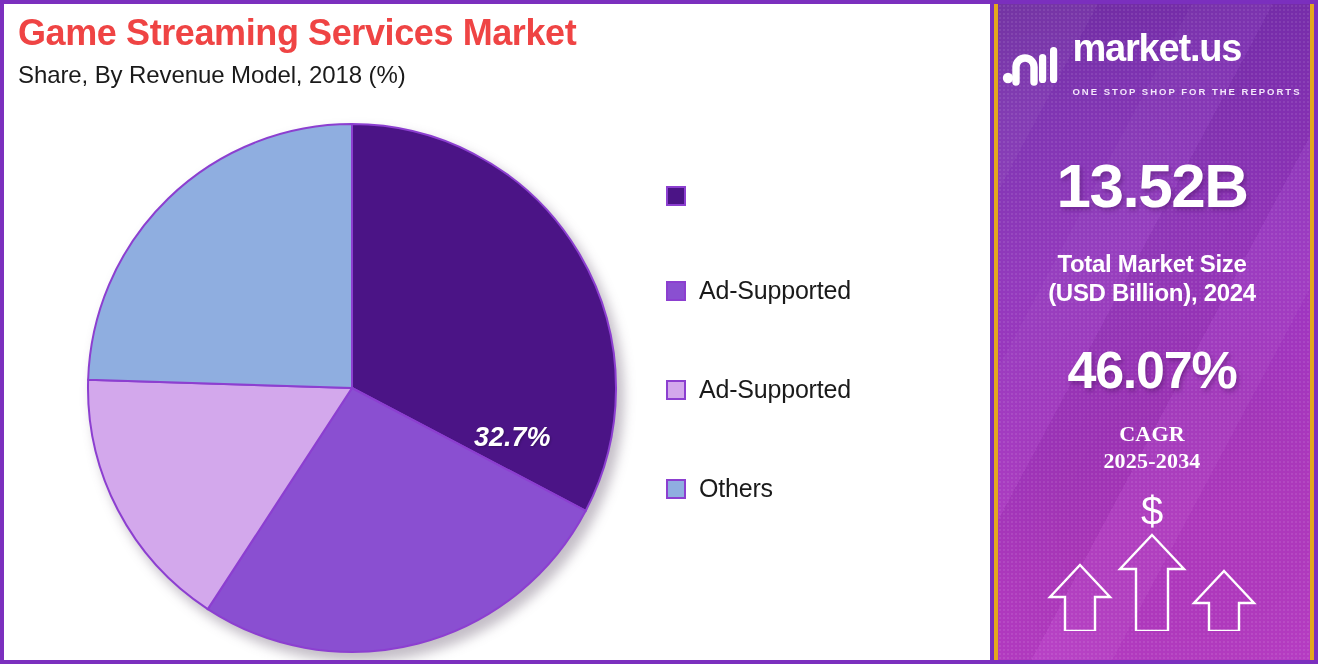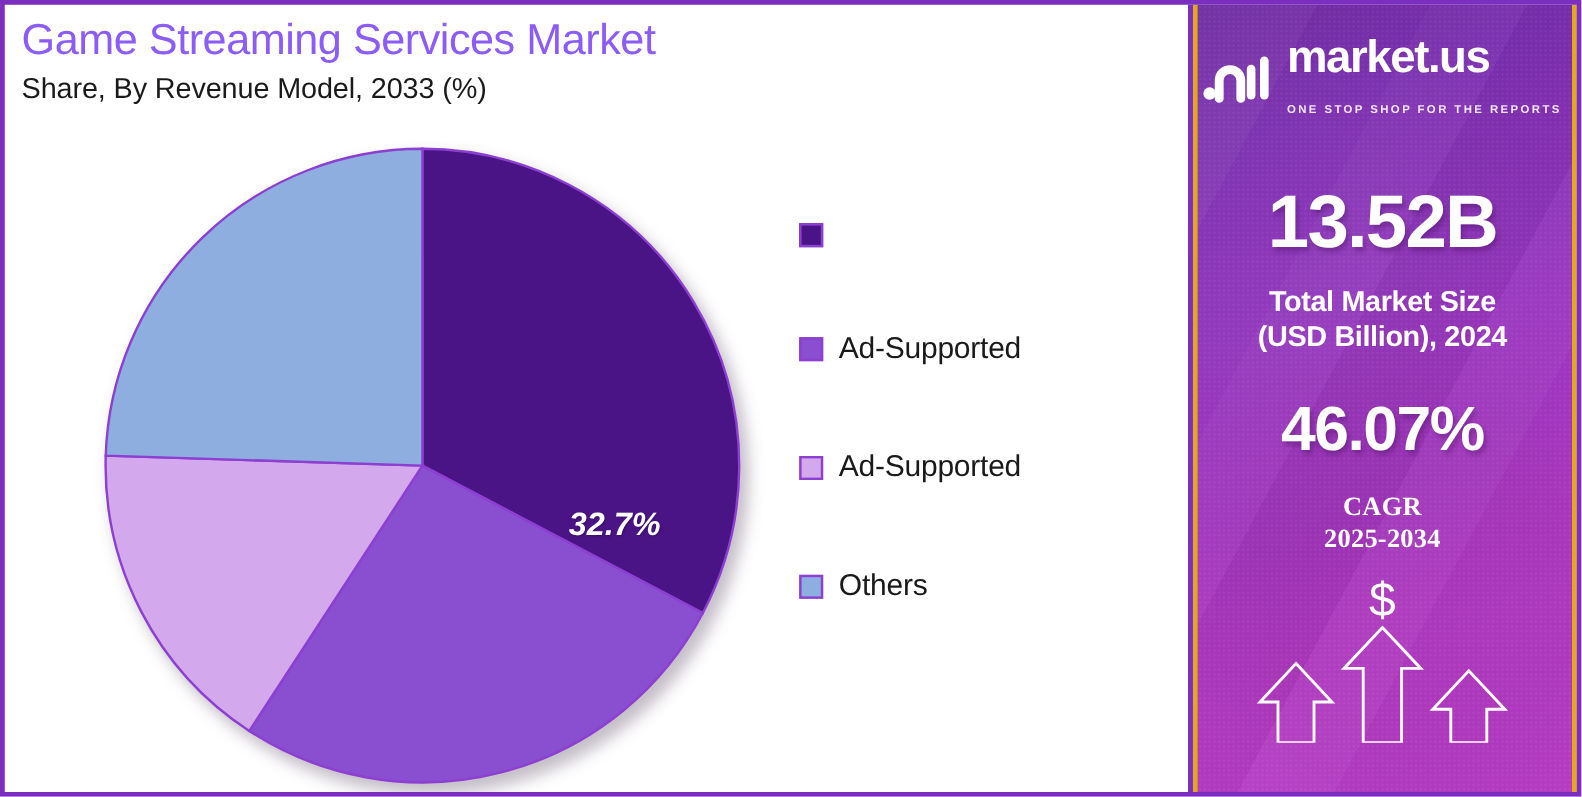--- a/index.html
+++ b/index.html
@@ -21,21 +21,21 @@
   
   #chart-panel {
     position: relative;
     width: 986px;
     height: 100%;
     background: #ffffff;
     flex: 0 0 986px;
   }
   #title-block { position: absolute; left: 14px; top: 10px; }
   #chart-title {
-    font-size: 36px; font-weight: 400; color: #8b5cf6;
+    font-size: 36px; font-weight: 700; color: #ef4444;
     letter-spacing: -0.4px; line-height: 1.08; white-space: nowrap;
   }
   #chart-subtitle {
     font-size: 24px; font-weight: 400; color: #1a1a1a;
     margin-top: 8px; letter-spacing: -0.1px; white-space: nowrap;
   }
 
   #pie-wrap {
     position: absolute;
     left: 82px; top: 118px;
@@ -136,21 +136,21 @@
     color: #f3e6fb; margin-top: 20px; white-space: nowrap;
   }
 
   #market-size-value {
     font-size: 62px; font-weight: 700; line-height: 1;
     letter-spacing: -1.5px; margin-top: 58px;
     text-shadow: 2px 3px 4px rgba(60,10,80,.35);
   }
   #market-size-label {
     font-size: 24px; font-weight: 700; line-height: 1.22;
-    margin-top: 20px; letter-spacing: -0.3px;
+    margin-top: 32px; letter-spacing: -0.3px;
   }
   #cagr-value {
     font-size: 52px; font-weight: 700; line-height: 1;
     letter-spacing: -1.2px; margin-top: 36px;
     text-shadow: 2px 3px 4px rgba(60,10,80,.35);
   }
   #cagr-label {
     font-size: 22px; font-weight: 700; line-height: 1.25;
     margin-top: 24px; letter-spacing: .2px; font-family: Liberation Serif, serif;
   }
@@ -158,21 +158,21 @@
 </style>
 </head>
 <body>
 
 <div id="infographic">
 
   <div id="chart-panel">
 
     <div id="title-block">
       <div id="chart-title">Game Streaming Services Market</div>
-      <div id="chart-subtitle">Share, By Revenue Model, 2033 (%)</div>
+      <div id="chart-subtitle">Share, By Revenue Model, 2018 (%)</div>
     </div>
 
     <div id="pie-wrap">
       <div id="pie-shadow"></div>
       <svg id="pie-svg" width="532" height="532" viewBox="0 0 532 532">
         <g id="pie-slices">
             <path d="M 266 266 L 266.00 2.00 A 264 264 0 0 1 499.70 388.80 Z" fill="#4B1486" class="slice"></path>
             <path d="M 266 266 L 499.70 388.80 A 264 264 0 0 1 121.75 487.11 Z" fill="#8A4FD1" class="slice"></path>
             <path d="M 266 266 L 121.75 487.11 A 264 264 0 0 1 2.13 257.71 Z" fill="#D3A8EC" class="slice"></path>
             <path d="M 266 266 L 2.13 257.71 A 264 264 0 0 1 266.00 2.00 Z" fill="#8FAEE0" class="slice"></path>

